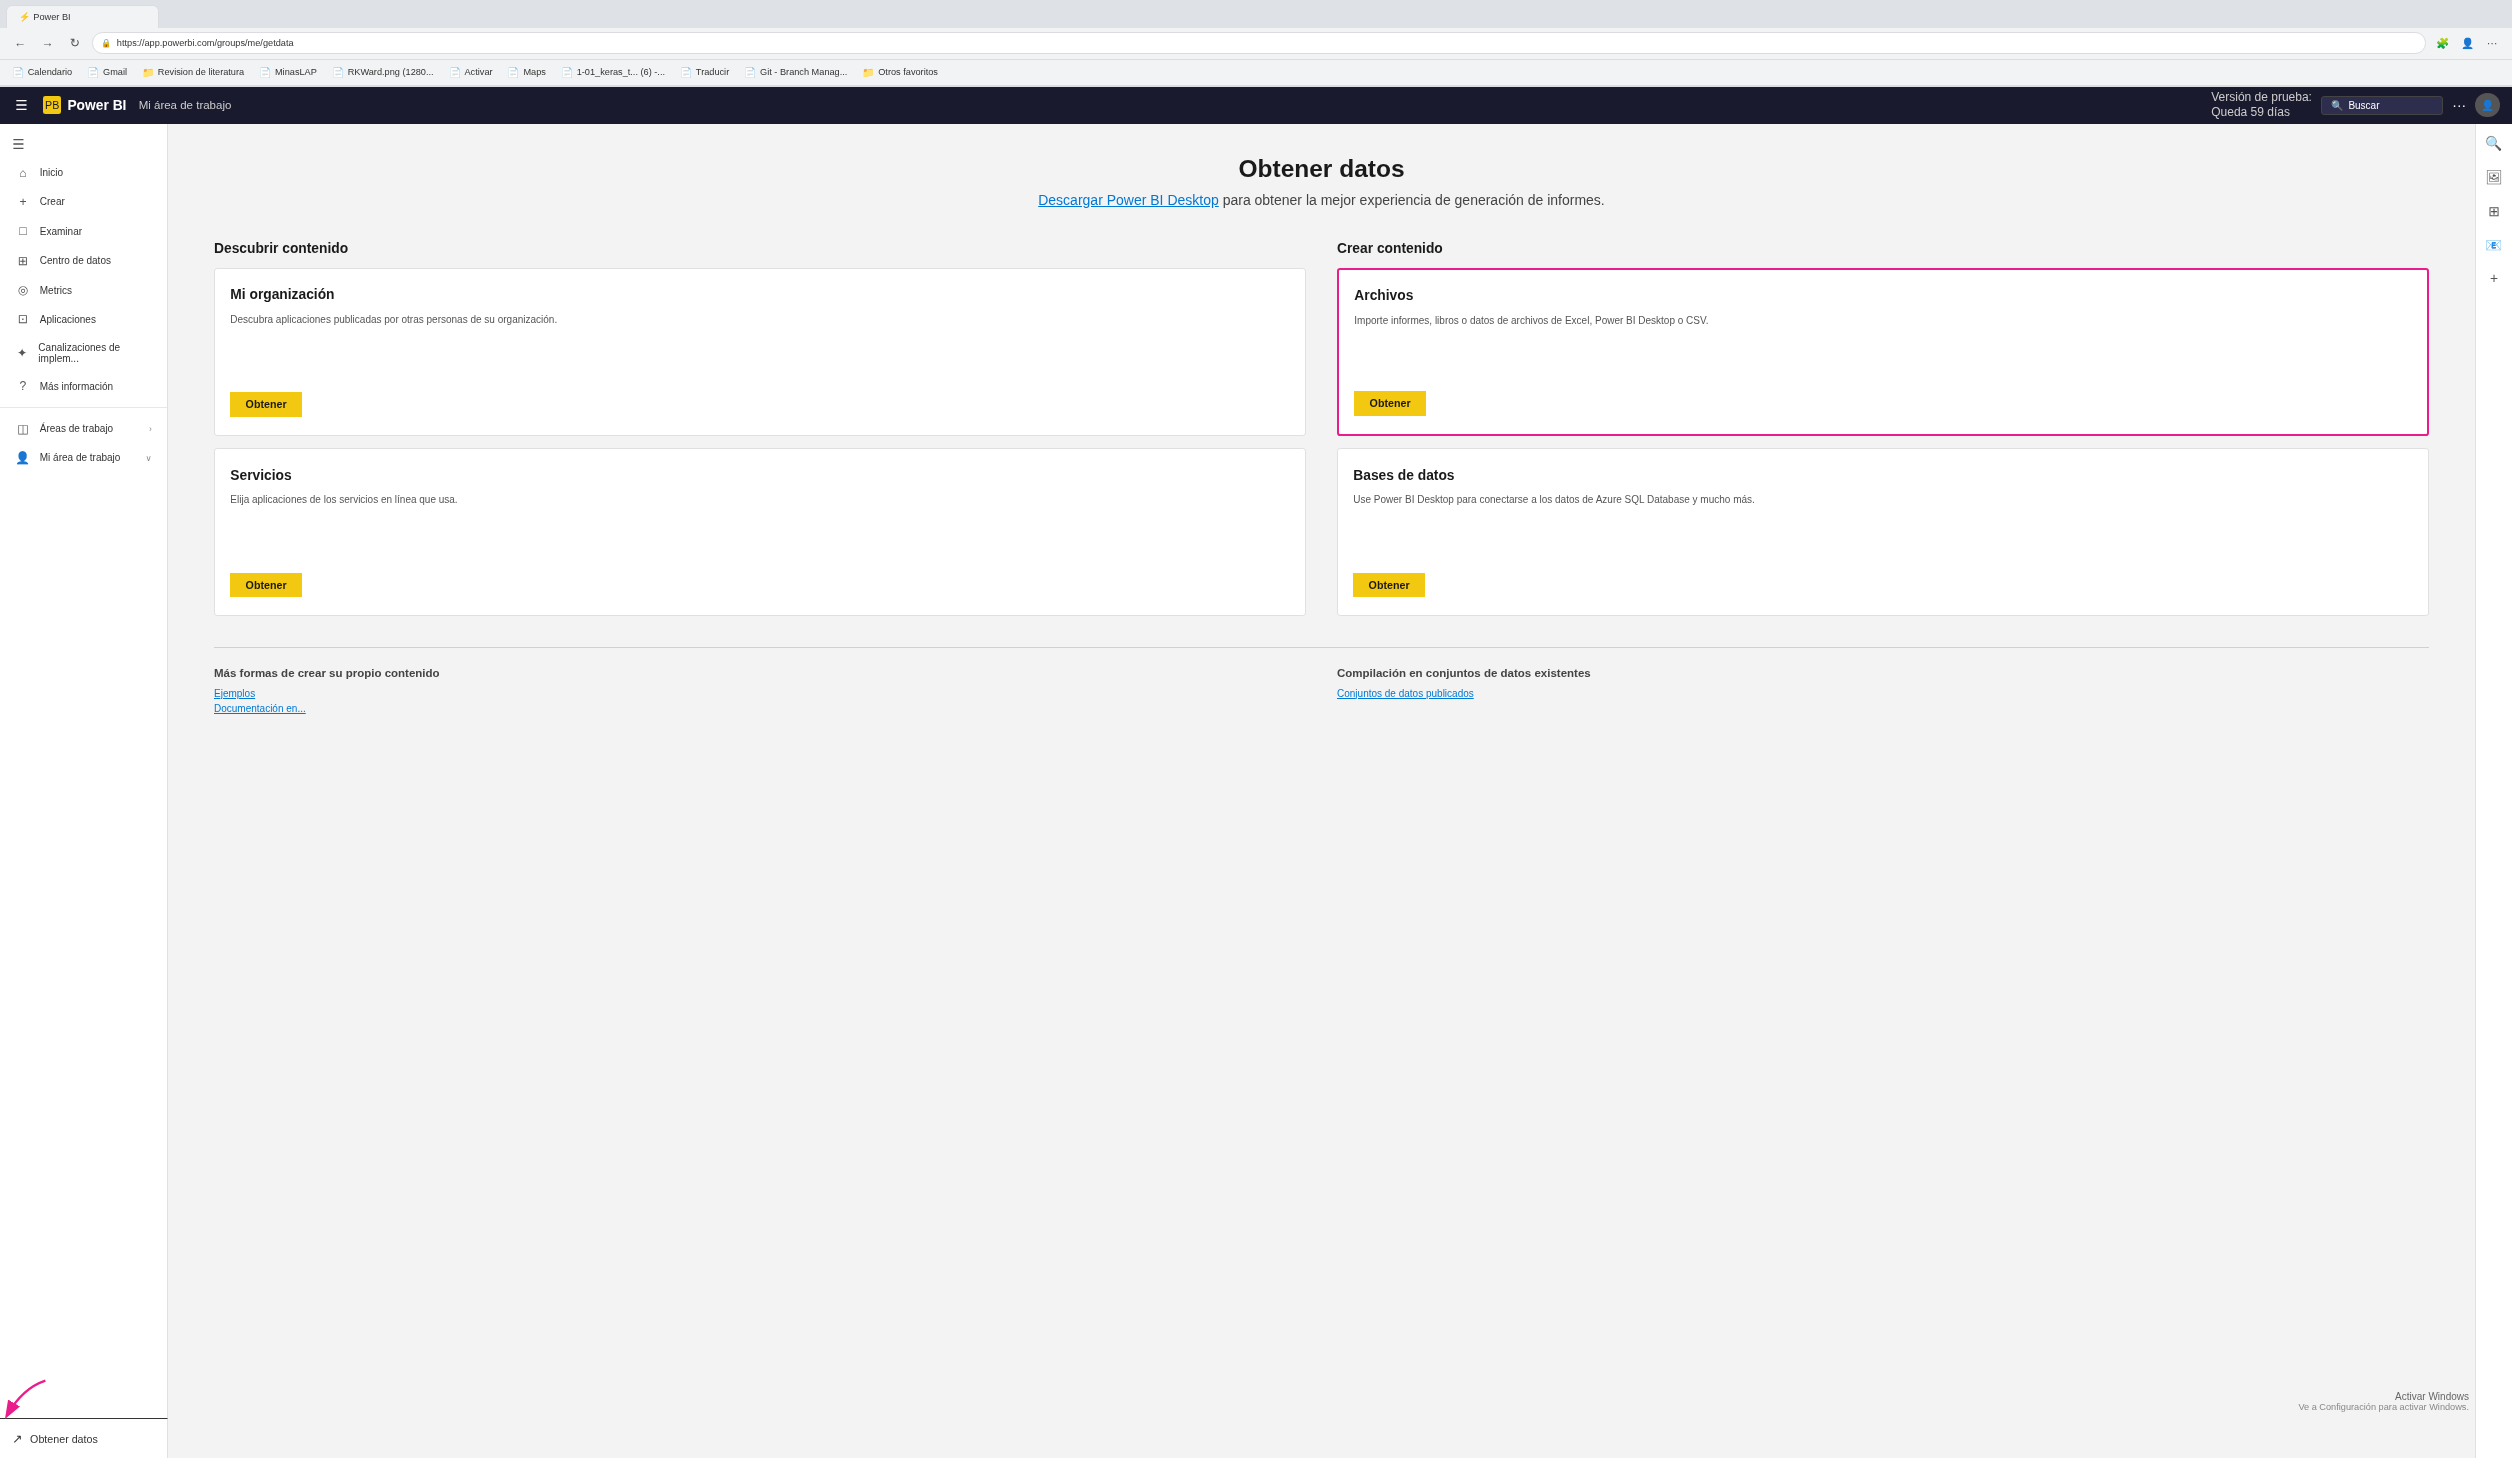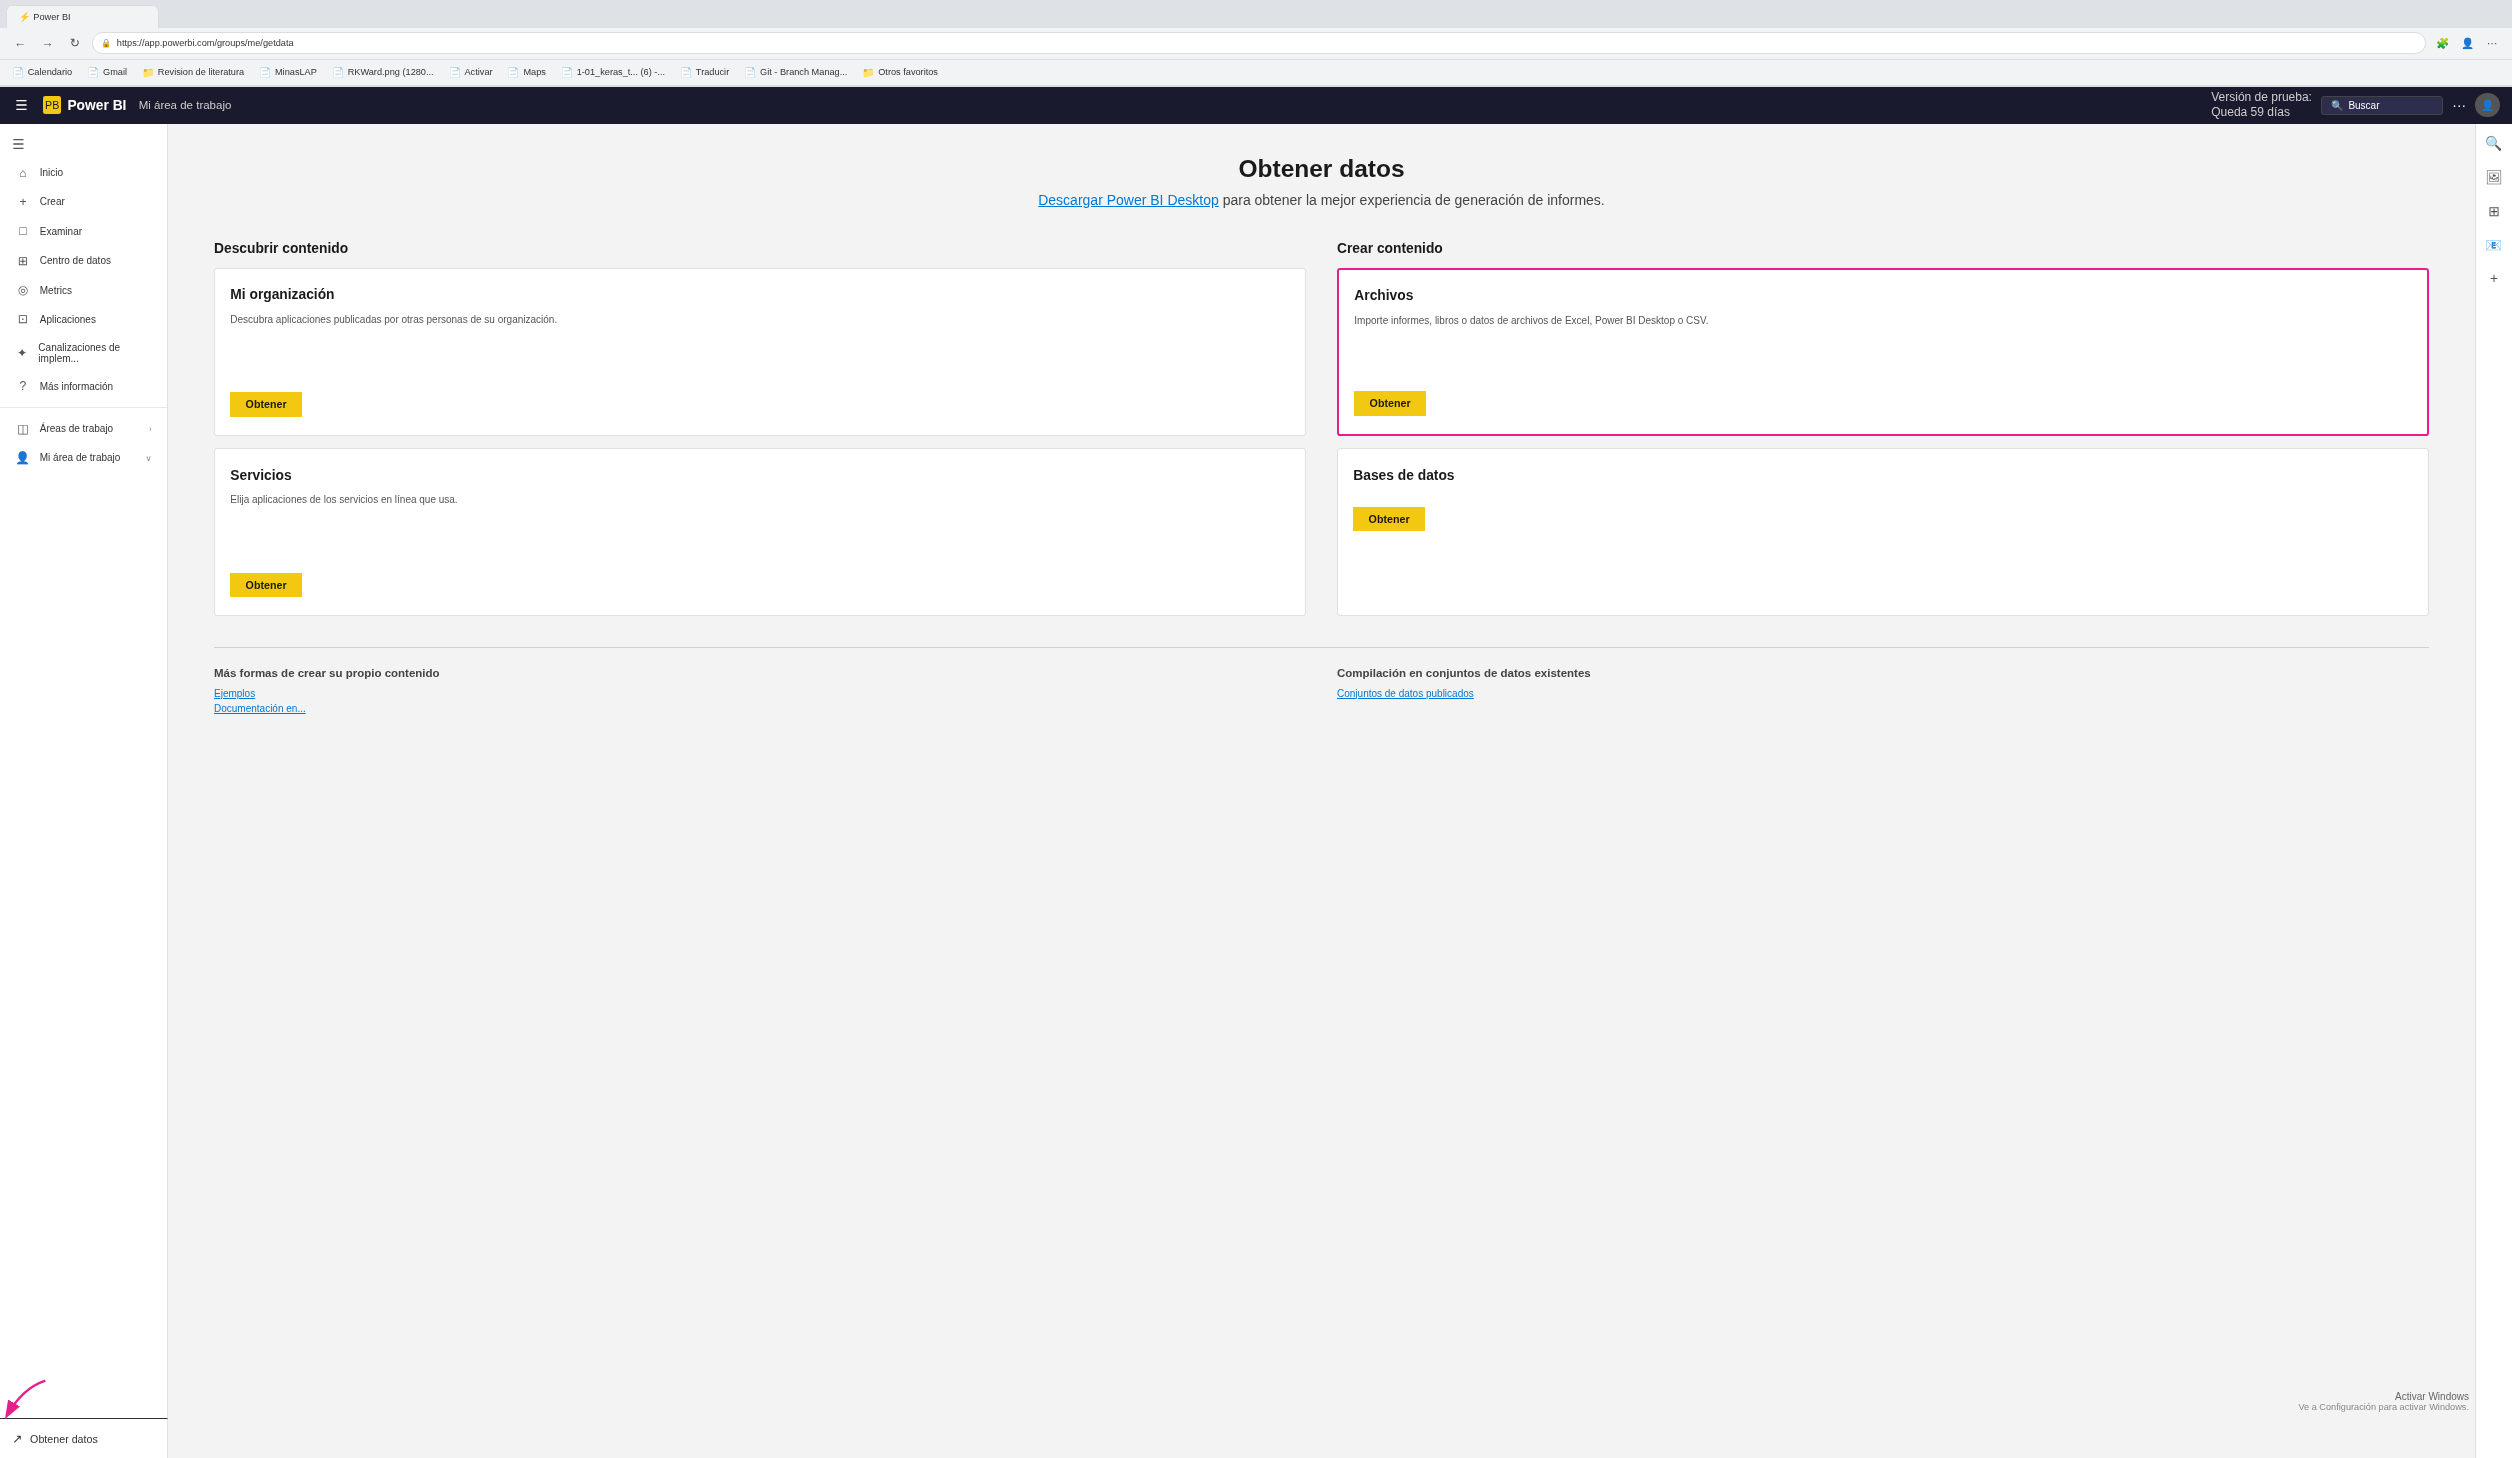--- a/index.html
+++ b/index.html
@@ -527,20 +527,21 @@
       <div class="content-section">
         <div class="section-title">Crear contenido</div>
         <div class="cards-row">
           <div class="card highlighted">
             <div class="card-title">Archivos</div>
             <div class="card-description">Importe informes, libros o datos de archivos de Excel, Power BI Desktop o CSV.</div>
             <button class="card-btn">Obtener</button>
           </div>
           <div class="card">
             <div class="card-title">Bases de datos</div>
+            <div class="card-description">Use Power BI Desktop para conectarse a los datos de Azure SQL Database y mucho más.</div>
             <button class="card-btn">Obtener</button>
           </div>
         </div>
       </div>
 
     </div>
 
     <div class="bottom-sections">
       <div class="bottom-section">
         <div class="bottom-section-title">Más formas de crear su propio contenido</div>

